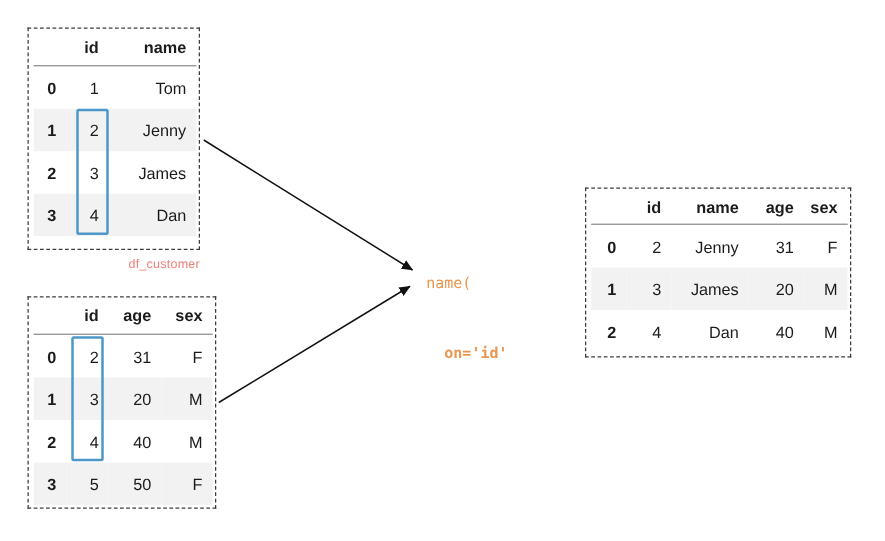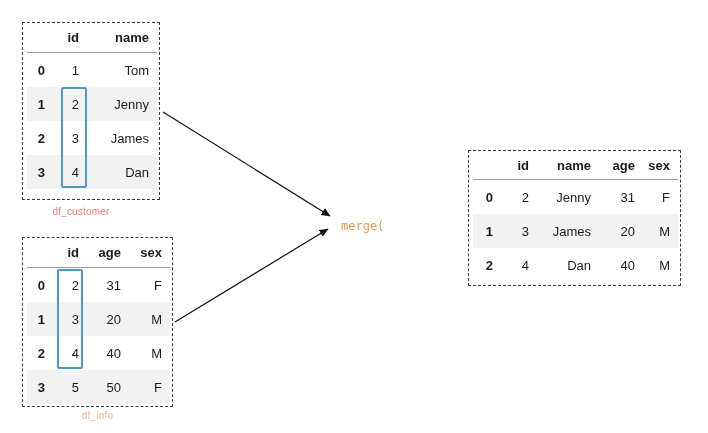--- a/index.html
+++ b/index.html
@@ -61,21 +61,21 @@
   .hl-customer { left: 38px; top: 64px; width: 26px; height: 101px; }
   .hl-info     { left: 34px; top: 31px; width: 26px; height: 100px; }
 
   
   .table-label {
     position: absolute;
     font-size: 10px;
     text-align: center;
     letter-spacing: 0.2px;
   }
-  .label-customer { left: 12px; top: 206px; width: 138px; color: var(--customer-label-color, #ef8078); }
+  .label-customer { left: 22px; top: 206px; width: 138px; color: var(--customer-label-color, #ef8078); text-align: right; }
   .label-info     { left: 22px; top: 410px; width: 151px; color: var(--info-label-color, #f5bc88); }
 
   
   .code {
     position: absolute;
     left: 341px;
     top: 180px;
     font-family: "DejaVu Sans Mono", "Liberation Mono", monospace;
     font-size: 12px;
     line-height: 18.5px;
@@ -187,24 +187,24 @@
               <td class="index">3</td>
               <td>5</td>
               <td>50</td>
               <td>F</td>
             </tr>
           </tbody>
         </table>
       </div>
     <div class="hl-box hl-info"></div>
   </div>
-  <div class="table-label label-info">df_info</div>
 
   <div class="code">
-    <div class="code-line">merge(</div>
+    <div class="code-line">name(</div>
+    <div class="code-line bold">  on='id'</div>
     
   </div>
 
   <div class="panel panel-merged">
     <div>
         <table>
           <colgroup>
             <col style="width: 28px;">
             <col style="width: 36px;">
             <col style="width: 62px;">

